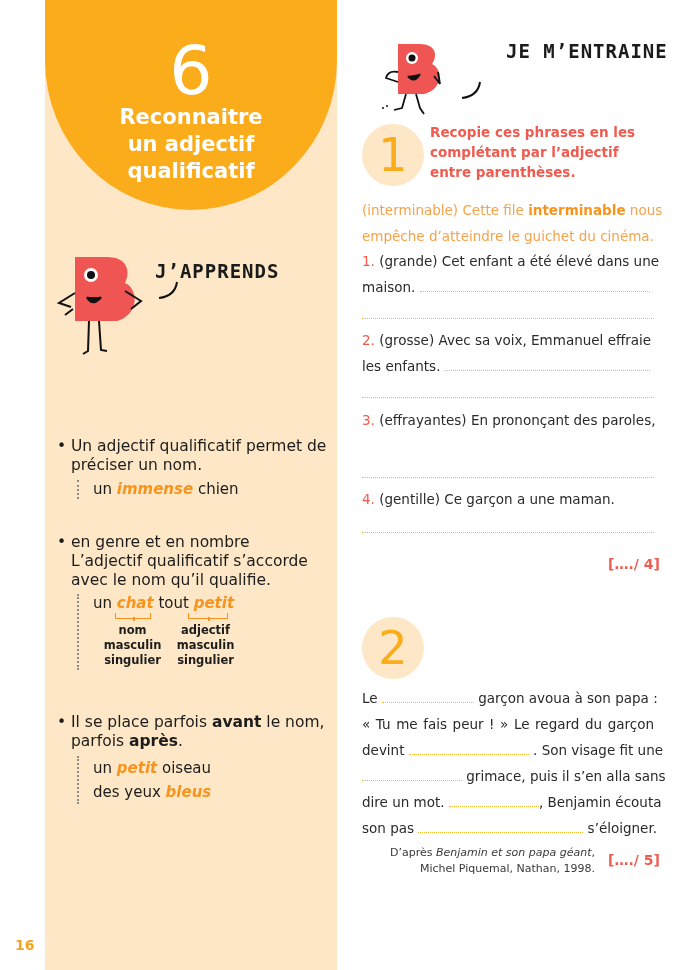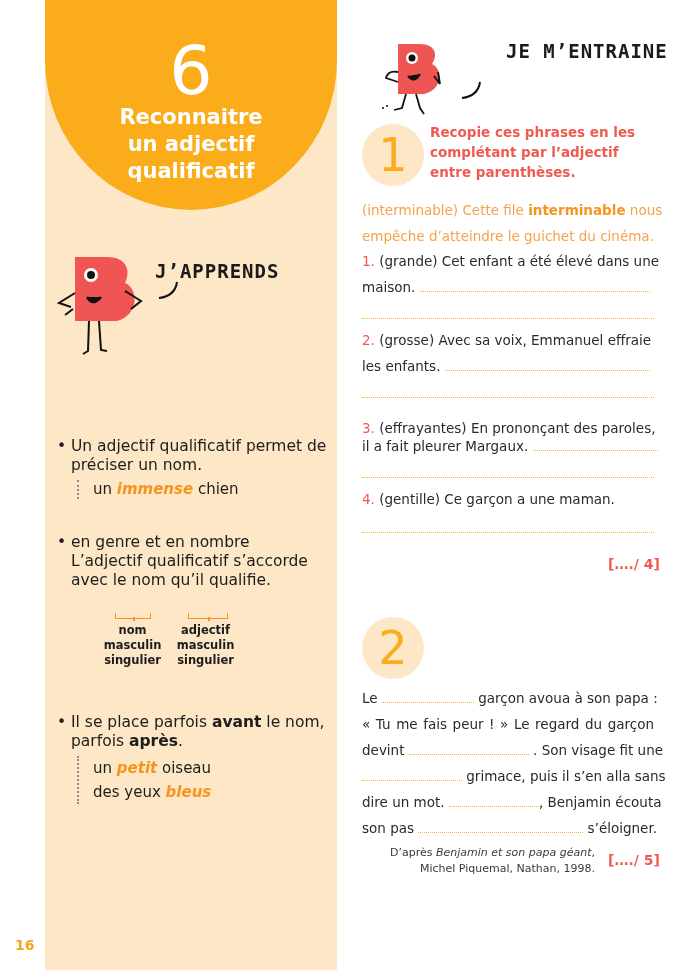--- a/index.html
+++ b/index.html
@@ -77,20 +77,23 @@
   <div class="example" style="top:480px;">
     <span>un </span><span class="hl">immense</span><span> chien</span>
   </div>
 
   <div class="rule" style="top:533px;">
     <span class="bullet">•</span>
     <span class="rule-text">en genre et en nombre</span>
     <span class="rule-text">L’adjectif qualificatif s’accorde</span>
     <span class="rule-text">avec le nom qu’il qualifie.</span>
   </div>
+  <div class="example" style="top:594px; height:76px;">
+    <span>un </span><span class="hl">chat</span><span> tout </span><span class="hl">petit</span>
+  </div>
   <div class="bracket" style="left:70px; top:613px; width:36px;"></div>
   <div class="bracket" style="left:143px; top:613px; width:40px;"></div>
   <div class="annot" style="left:55px; top:623px; width:65px;">
     <div>nom</div>
     <div>masculin</div>
     <div>singulier</div>
   </div>
   <div class="annot" style="left:128px; top:623px; width:65px;">
     <div>adjectif</div>
     <div>masculin</div>
@@ -137,22 +140,21 @@
   <div class="ex-line orange" style="top:223px;">empêche d’atteindre le guichet du cinéma.</div>
 
   <div class="ex-line" style="top:248px;"><span class="num">1.</span><span> (grande) Cet enfant a été élevé dans une</span></div>
   <div class="ex-line" style="top:274px;"><span>maison.</span> <span class="dots" style="width:230px;"></span></div>
   <div class="fullrow" style="top:318px;"></div>
 
   <div class="ex-line" style="top:327px;"><span class="num">2.</span><span> (grosse) Avec sa voix, Emmanuel effraie</span></div>
   <div class="ex-line" style="top:353px;"><span>les enfants.</span> <span class="dots" style="width:205px;"></span></div>
   <div class="fullrow" style="top:397px;"></div>
 
-  <div class="ex-line" style="top:407px;margin-top:8px;"><span class="num">3.</span><span> (effrayantes) En prononçant des paroles,</span></div>
-  <div class="ex-line" style="top:433px;"><span>il a fait pleurer Margaux.</span> <span class="dots" style="width:125px;"></span></div>
+  <div class="ex-line" style="top:407px;"><span class="num">3.</span><span> (effrayantes) En prononçant des paroles,</span></div>
   <div class="fullrow" style="top:477px;"></div>
 
   <div class="ex-line" style="top:486px;"><span class="num">4.</span><span> (gentille) Ce garçon a une maman.</span></div>
   <div class="fullrow" style="top:532px;"></div>
 
   <div class="score" style="left:258px; top:556px;">[…./ 4]</div>
 
   <div class="circle" style="left:12px; top:617px;">2</div>
 
   <div class="para" style="top:685px;"><span>Le </span><span class="dots" style="width:92px;"></span><span> garçon avoua à son papa :</span></div>

